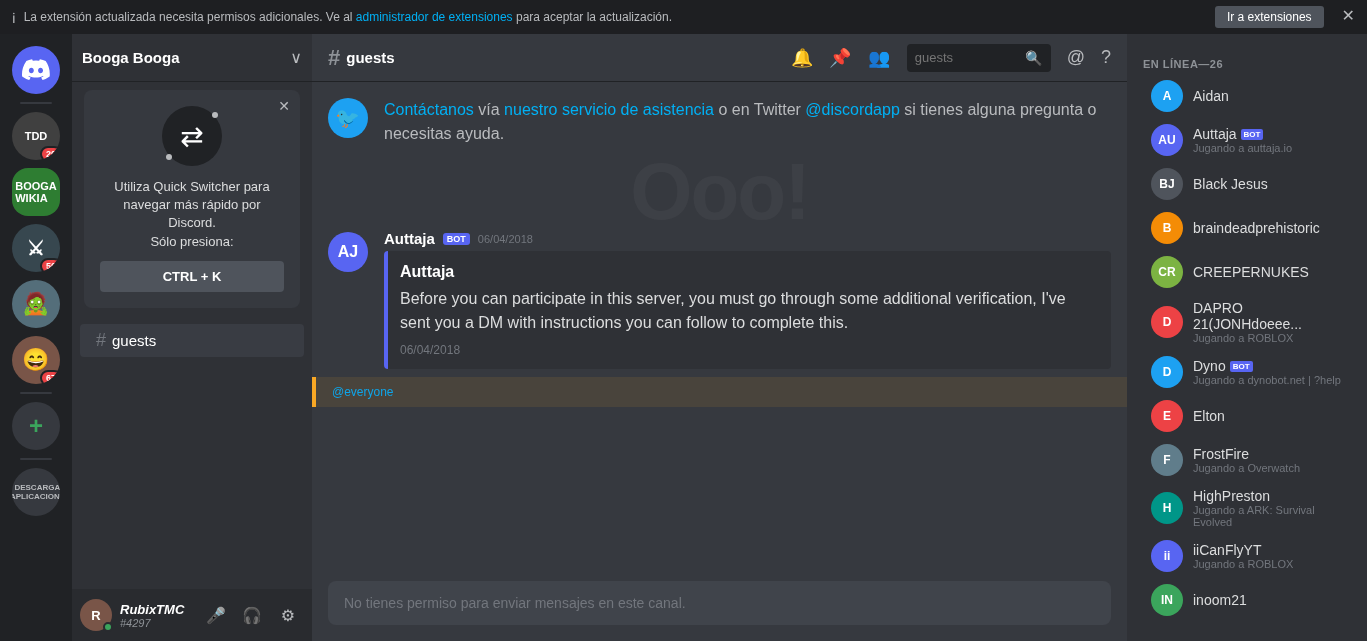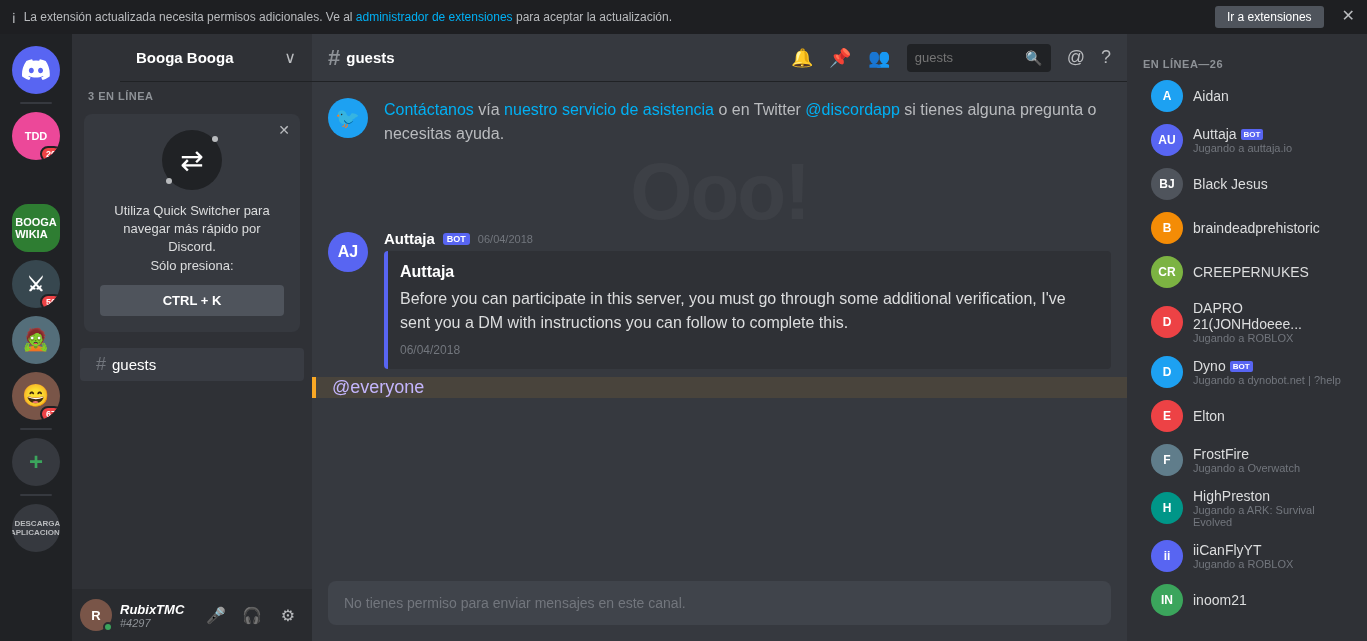--- a/index.html
+++ b/index.html
@@ -105,28 +105,27 @@
 
     
     .channel-sidebar {
       width: 240px;
       background: #2f3136;
       display: flex;
       flex-direction: column;
       flex-shrink: 0;
     }
     .channel-sidebar-header {
-      padding: 0 16px;
+      padding: 0 10px;
       height: 48px;
       display: flex;
       align-items: center;
       justify-content: space-between;
       border-bottom: 1px solid #202225;
       cursor: pointer;
-      margin-left: 48px;
     }
     .channel-sidebar-header .server-name {
       font-weight: 700;
       font-size: 15px;
       color: #fff;
     }
     .channel-sidebar-header .chevron { color: #b9bbbe; font-size: 16px; }
 
     .online-count {
       font-size: 11px;
@@ -379,23 +378,23 @@
       border-left: 4px solid #5865f2;
       border-radius: 4px;
       padding: 12px;
       margin-top: 4px;
     }
     .embed-title { font-weight: 600; color: #fff; margin-bottom: 6px; }
     .embed-body { font-size: 16px; color: #dcddde; line-height: 1.5; }
     .embed-timestamp { font-size: 12px; color: #72767d; margin-top: 8px; }
     .mention-text {
       background: rgba(249, 168, 37, 0.1);
-      color: #c4b5fd;
-      padding: 0 16px;
-      font-size: 18px;
+      color: #0ea5e9;
+      padding: 8px 16px;
+      font-size: 12px;
       border-left: 4px solid #f9a825;
       margin: 0;
     }
 
     
     .chat-input-area {
       padding: 0 16px 16px;
     }
     .chat-input {
       background: #40444b;
@@ -498,25 +497,25 @@
 <div class="main-layout">
 
   <div class="server-sidebar">
     <div class="server-icon discord-home">
 
       <svg width="28" height="28" viewBox="0 0 71 55" fill="#fff" xmlns="http://www.w3.org/2000/svg">
         <path d="M60.1 4.9A58.5 58.5 0 0 0 45.5.3a.2.2 0 0 0-.2.1c-.6 1.1-1.3 2.6-1.8 3.7a54 54 0 0 0-16.1 0C26.9 3 26.2 1.5 25.6.4a.2.2 0 0 0-.2-.1A58.4 58.4 0 0 0 10.8 4.9a.2.2 0 0 0-.1.1C1.6 18.1-.9 31 .3 43.7a.2.2 0 0 0 .1.2 58.8 58.8 0 0 0 17.7 8.9.2.2 0 0 0 .2-.1 42 42 0 0 0 3.6-5.9.2.2 0 0 0-.1-.3 38.7 38.7 0 0 1-5.5-2.6.2.2 0 0 1 0-.4c.4-.3.7-.6 1.1-.9a.2.2 0 0 1 .2 0c11.5 5.2 23.9 5.2 35.3 0a.2.2 0 0 1 .2 0l1.1.9a.2.2 0 0 1 0 .4 36 36 0 0 1-5.5 2.6.2.2 0 0 0-.1.3c1 2 2.3 4 3.6 5.9a.2.2 0 0 0 .2.1 58.6 58.6 0 0 0 17.7-8.9.2.2 0 0 0 .1-.2c1.5-15-2.5-28-10.5-39.7a.2.2 0 0 0-.1-.2zM23.7 36c-3.5 0-6.3-3.2-6.3-7.1s2.8-7.1 6.3-7.1c3.5 0 6.3 3.2 6.3 7.1 0 3.9-2.8 7.1-6.3 7.1zm23.3 0c-3.5 0-6.3-3.2-6.3-7.1s2.8-7.1 6.3-7.1c3.5 0 6.3 3.2 6.3 7.1 0 3.9-2.8 7.1-6.3 7.1z"></path>
       </svg>
     </div>
     <div class="server-divider"></div>
-    <div class="server-icon" style="background:#ec4899; font-size:11px; font-weight:bold;">
+    <div class="server-icon" style="background:#404040; font-size:11px; font-weight:bold;">
       TDD
       <span class="badge">20</span>
     </div>
-    <div class="server-icon active" style="background:#2e7d32; font-size:11px;margin-top:36px;">
+    <div class="server-icon active" style="background:#2e7d32; font-size:11px;">
       BOOGA<br>WIKIA
     </div>
     <div class="server-icon" style="background:#37474f; font-size:20px;">
       ⚔
       <span class="badge">56</span>
     </div>
     <div class="server-icon" style="background:#546e7a; font-size:22px;">🧟</div>
     <div class="server-icon" style="background:#795548; font-size:22px;">
       😄
       <span class="badge">67</span>
@@ -528,21 +527,20 @@
       ⬇<br><span style="font-size:8px;">DESCARGAR<br>APLICACIONES</span>
     </div>
   </div>
 
   <div class="channel-sidebar">
     <div class="channel-sidebar-header">
       <span class="server-name">Booga Booga</span>
       <span class="chevron">∨</span>
     </div>
 
-    <div class="online-count">3 EN LÍNEA</div>
 
     <div class="quick-switcher-popup">
       <span class="close-btn">✕</span>
       <div class="qs-icon">
         ⇄
       </div>
       <div class="qs-text">
         <span>Utiliza Quick Switcher para navegar más rápido por Discord.</span><br>
         <span>Sólo presiona:</span>
       </div>

